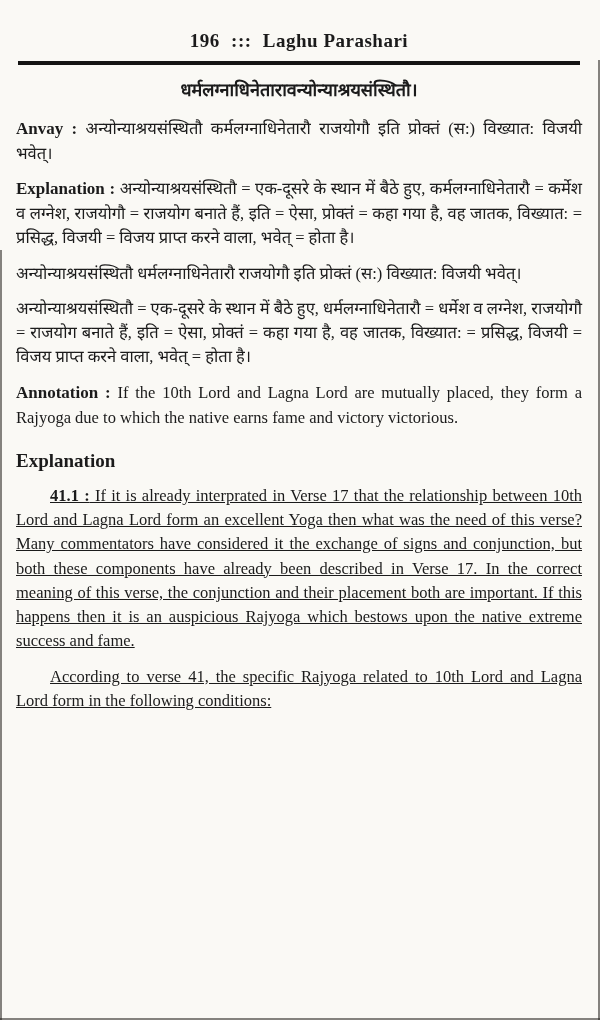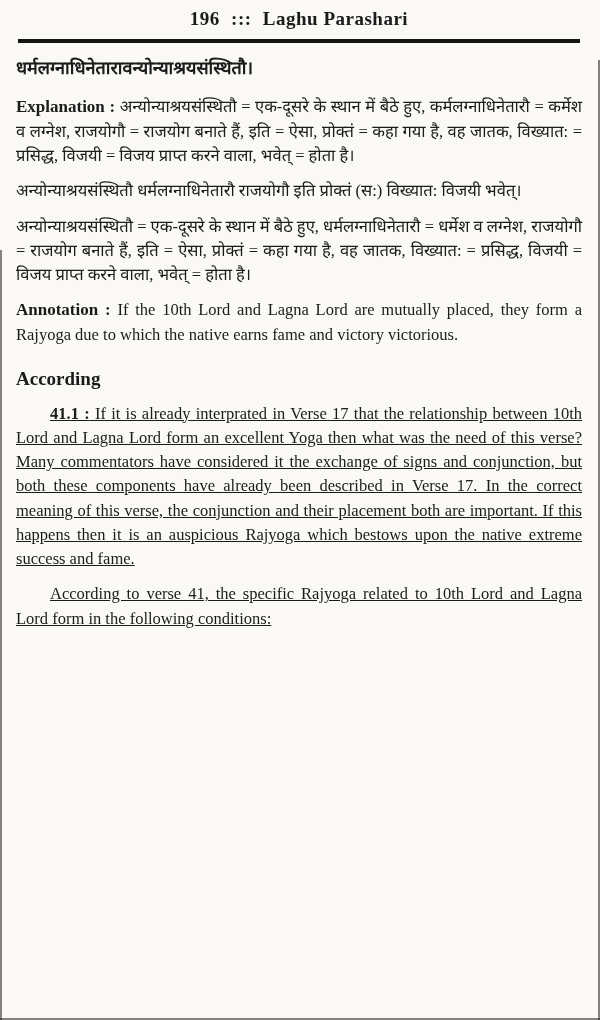--- a/index.html
+++ b/index.html
@@ -9,39 +9,39 @@
   body {
     width: 600px;
     height: 1020px;
     background: #faf9f5;
     color: #1b1b1b;
     font-family: "Liberation Serif", serif;
     position: relative;
     overflow: hidden;
   }
   .page {
-    padding: 2px 18px 0 16px;
+    padding: 24px 18px 0 16px;
     position: relative;
   }
   .page-header {
     text-align: center;
     font-size: 19px;
     padding-top: 6px;
     letter-spacing: 0.5px;
   }
   .page-number { font-weight: bold; }
   .header-sep { font-weight: bold; padding: 0 6px; }
   .book-title { font-weight: 600; }
   .rule {
     height: 4px;
     background: #141414;
     margin: 9px 2px 12px 2px;
   }
   .verse {
-    text-align: left;
+    text-align: center;
     font-weight: bold;
     font-size: 18px;
     line-height: 1.55;
     margin: 4px 0 12px 0;
   }
   p.body-para {
     margin: 0 0 11px 0;
     font-size: 16.5px;
     line-height: 1.47;
     text-align: justify;
@@ -80,35 +80,38 @@
     <span class="header-sep">:::</span>
     <span class="book-title">Laghu Parashari</span>
   </div>
 
   <div class="rule"></div>
 
   <div class="verse">
     <div>धर्मलग्नाधिनेतारावन्योन्याश्रयसंस्थितौ।</div>
   </div>
 
+  <p class="body-para">
+    <span class="label">Anvay :</span><span> अन्योन्याश्रयसंस्थितौ कर्मलग्नाधिनेतारौ राजयोगौ इति प्रोक्तं (स:) विख्यात: विजयी भवेत्।</span>
+  </p>
 
   <p class="body-para">
     <span class="label">Explanation :</span><span> अन्योन्याश्रयसंस्थितौ = एक-दूसरे के स्थान में बैठे हुए, कर्मलग्नाधिनेतारौ = कर्मेश व लग्नेश, राजयोगौ = राजयोग बनाते हैं, इति = ऐसा, प्रोक्तं = कहा गया है, वह जातक, विख्यात: = प्रसिद्ध, विजयी = विजय प्राप्त करने वाला, भवेत् = होता है।</span>
   </p>
 
   <p class="body-para">अन्योन्याश्रयसंस्थितौ धर्मलग्नाधिनेतारौ राजयोगौ इति प्रोक्तं (स:) विख्यात: विजयी भवेत्।</p>
 
   <p class="body-para">अन्योन्याश्रयसंस्थितौ = एक-दूसरे के स्थान में बैठे हुए, धर्मलग्नाधिनेतारौ = धर्मेश व लग्नेश, राजयोगौ = राजयोग बनाते हैं, इति = ऐसा, प्रोक्तं = कहा गया है, वह जातक, विख्यात: = प्रसिद्ध, विजयी = विजय प्राप्त करने वाला, भवेत् = होता है।</p>
 
   <p class="body-para">
     <span class="label">Annotation :</span><span> If the 10th Lord and Lagna Lord are mutually placed, they form a Rajyoga due to which the native earns fame and victory victorious.</span>
   </p>
 
 
-  <h2 class="annotation-heading">According</h2>
+  <h2 class="annotation-heading">Explanation</h2>
 
   <p class="body-para indent">
     <span class="num-label">41.1 :</span><span> If it is already interprated in Verse 17 that the relationship between 10th Lord and Lagna Lord form an excellent Yoga then what was the need of this verse? Many commentators have considered it the exchange of signs and conjunction, but both these components have already been described in Verse 17. In the correct meaning of this verse, the conjunction and their placement both are important. If this happens then it is an auspicious Rajyoga which bestows upon the native extreme success and fame.</span>
   </p>
 
   <p class="body-para indent">According to verse 41, the specific Rajyoga related to 10th Lord and Lagna Lord form in the following conditions:</p>
 
 </div>
 
 <div class="edge edge-left"></div>

